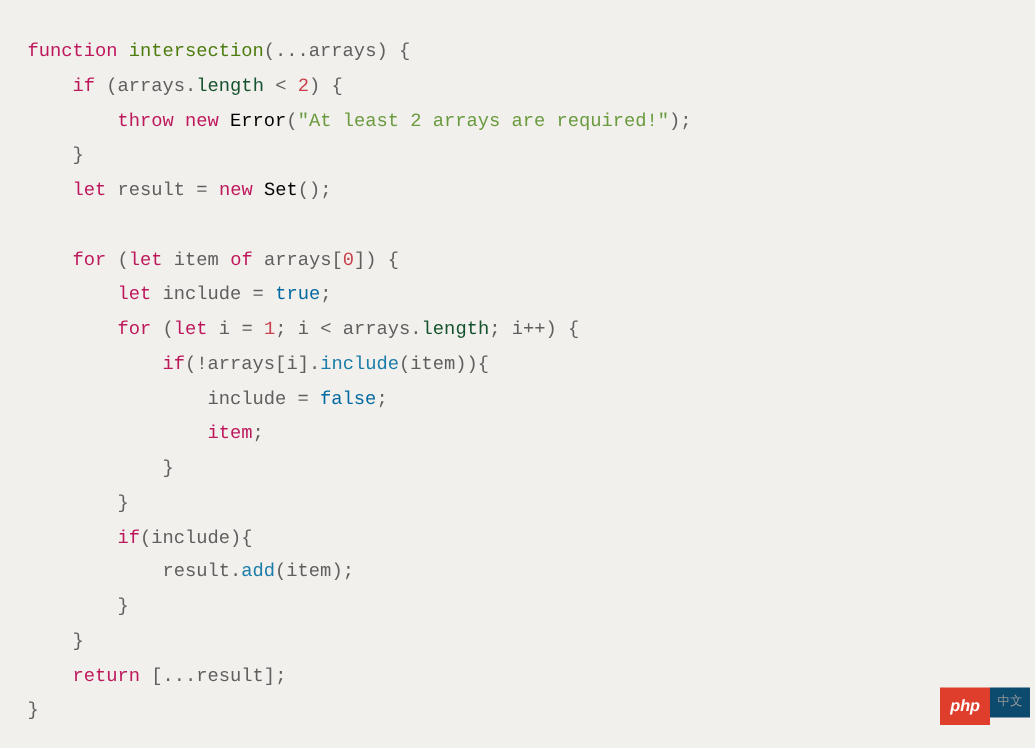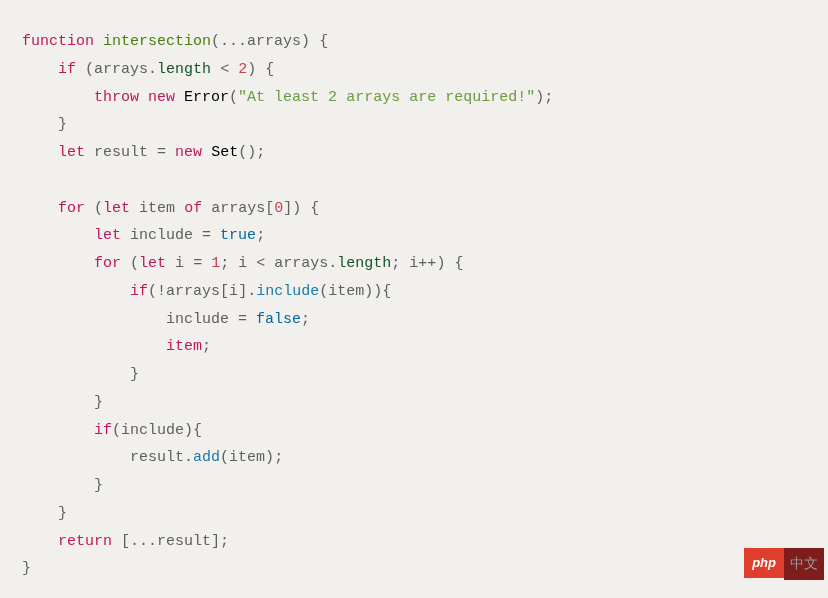--- a/index.html
+++ b/index.html
@@ -42,23 +42,23 @@
     .watermark-php {
       background: #e03e2d;
       color: #fff;
       font-weight: bold;
       font-size: 13px;
       padding: 3px 8px;
       font-family: Arial, sans-serif;
       font-style: italic;
     }
     .watermark-box {
-      background: #7f1d1d;
+      background: #0c4a6e;
       color: #999;
-      font-size: 14px;
+      font-size: 10px;
       padding: 3px 6px;
       font-family: Arial, sans-serif;
     }
   </style>
 </head>
 <body>
 
 <div class="code-block"><span class="keyword">function</span> <span class="function-name">intersection</span><span class="punct">(</span><span class="operator">...</span><span>arrays</span><span class="punct">)</span> <span class="punct">{</span>
     <span class="keyword">if</span> <span class="punct">(</span><span>arrays</span><span class="punct">.</span><span class="property">length</span> <span class="operator">&lt;</span> <span class="number">2</span><span class="punct">)</span> <span class="punct">{</span>
         <span class="keyword">throw</span> <span class="keyword">new</span> <span class="class-name">Error</span><span class="punct">(</span><span class="string">"At least 2 arrays are required!"</span><span class="punct">)</span><span class="punct">;</span>

